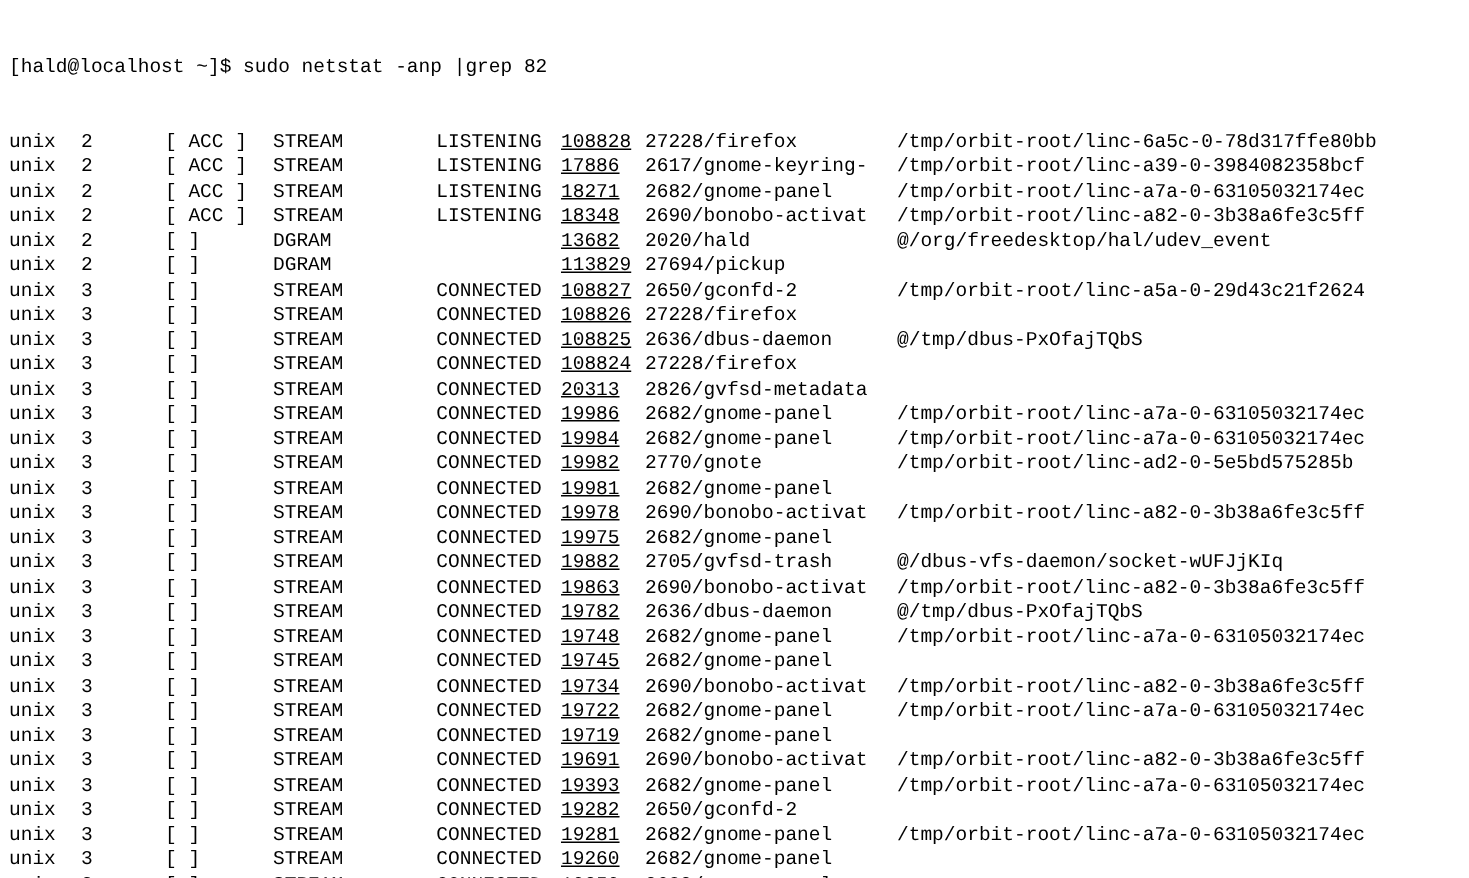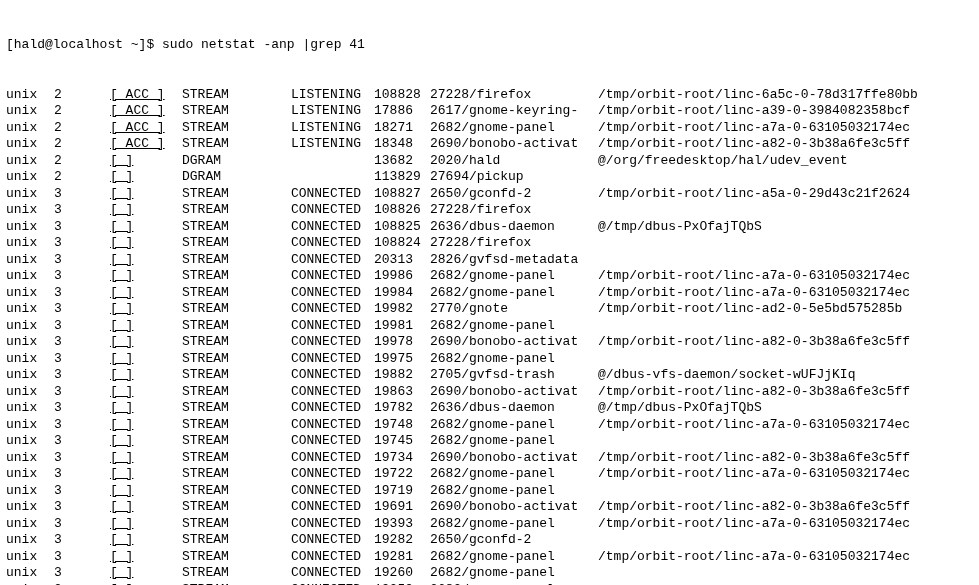--- a/index.html
+++ b/index.html
@@ -11,26 +11,26 @@
     color:#000;
     width:979px;
   }
   .term {
     padding:4px 6px;
     white-space:pre;
   }
   .row span { display:inline-block; }
   .c-proto { width:48px; }
   .c-refcnt{ width:56px; }
-  .c-flags { width:72px;text-decoration:underline; }
+  .c-flags { width:72px; }
   .c-type  { width:96px; }
   .c-state { width:96px;text-align:center; }
-  .c-inode { width:56px; }
+  .c-inode { width:56px;text-decoration:underline; }
   .c-prog  { width:168px; }
   .c-path  { }
 </style>
 </head>
 <body>
 
 <div class="term">
-  <div class="row"><span>[hald@localhost ~]$ </span><span>sudo netstat -anp |grep 41</span></div>
+  <div class="row"><span>[hald@localhost ~]$ </span><span>sudo netstat -anp |grep 82</span></div>
   <div id="rows"><div class="row"><span class="c-proto">unix</span><span class="c-refcnt">2</span><span class="c-flags">[ ACC ]</span><span class="c-type">STREAM</span><span class="c-state">LISTENING</span><span class="c-inode">108828</span><span class="c-prog">27228/firefox</span><span class="c-path">/tmp/orbit-root/linc-6a5c-0-78d317ffe80bb</span></div><div class="row"><span class="c-proto">unix</span><span class="c-refcnt">2</span><span class="c-flags">[ ACC ]</span><span class="c-type">STREAM</span><span class="c-state">LISTENING</span><span class="c-inode">17886</span><span class="c-prog">2617/gnome-keyring-</span><span class="c-path">/tmp/orbit-root/linc-a39-0-3984082358bcf</span></div><div class="row"><span class="c-proto">unix</span><span class="c-refcnt">2</span><span class="c-flags">[ ACC ]</span><span class="c-type">STREAM</span><span class="c-state">LISTENING</span><span class="c-inode">18271</span><span class="c-prog">2682/gnome-panel</span><span class="c-path">/tmp/orbit-root/linc-a7a-0-63105032174ec</span></div><div class="row"><span class="c-proto">unix</span><span class="c-refcnt">2</span><span class="c-flags">[ ACC ]</span><span class="c-type">STREAM</span><span class="c-state">LISTENING</span><span class="c-inode">18348</span><span class="c-prog">2690/bonobo-activat</span><span class="c-path">/tmp/orbit-root/linc-a82-0-3b38a6fe3c5ff</span></div><div class="row"><span class="c-proto">unix</span><span class="c-refcnt">2</span><span class="c-flags">[ ]</span><span class="c-type">DGRAM</span><span class="c-state"></span><span class="c-inode">13682</span><span class="c-prog">2020/hald</span><span class="c-path">@/org/freedesktop/hal/udev_event</span></div><div class="row"><span class="c-proto">unix</span><span class="c-refcnt">2</span><span class="c-flags">[ ]</span><span class="c-type">DGRAM</span><span class="c-state"></span><span class="c-inode">113829</span><span class="c-prog">27694/pickup</span><span class="c-path"></span></div><div class="row"><span class="c-proto">unix</span><span class="c-refcnt">3</span><span class="c-flags">[ ]</span><span class="c-type">STREAM</span><span class="c-state">CONNECTED</span><span class="c-inode">108827</span><span class="c-prog">2650/gconfd-2</span><span class="c-path">/tmp/orbit-root/linc-a5a-0-29d43c21f2624</span></div><div class="row"><span class="c-proto">unix</span><span class="c-refcnt">3</span><span class="c-flags">[ ]</span><span class="c-type">STREAM</span><span class="c-state">CONNECTED</span><span class="c-inode">108826</span><span class="c-prog">27228/firefox</span><span class="c-path"></span></div><div class="row"><span class="c-proto">unix</span><span class="c-refcnt">3</span><span class="c-flags">[ ]</span><span class="c-type">STREAM</span><span class="c-state">CONNECTED</span><span class="c-inode">108825</span><span class="c-prog">2636/dbus-daemon</span><span class="c-path">@/tmp/dbus-PxOfajTQbS</span></div><div class="row"><span class="c-proto">unix</span><span class="c-refcnt">3</span><span class="c-flags">[ ]</span><span class="c-type">STREAM</span><span class="c-state">CONNECTED</span><span class="c-inode">108824</span><span class="c-prog">27228/firefox</span><span class="c-path"></span></div><div class="row"><span class="c-proto">unix</span><span class="c-refcnt">3</span><span class="c-flags">[ ]</span><span class="c-type">STREAM</span><span class="c-state">CONNECTED</span><span class="c-inode">20313</span><span class="c-prog">2826/gvfsd-metadata</span><span class="c-path"></span></div><div class="row"><span class="c-proto">unix</span><span class="c-refcnt">3</span><span class="c-flags">[ ]</span><span class="c-type">STREAM</span><span class="c-state">CONNECTED</span><span class="c-inode">19986</span><span class="c-prog">2682/gnome-panel</span><span class="c-path">/tmp/orbit-root/linc-a7a-0-63105032174ec</span></div><div class="row"><span class="c-proto">unix</span><span class="c-refcnt">3</span><span class="c-flags">[ ]</span><span class="c-type">STREAM</span><span class="c-state">CONNECTED</span><span class="c-inode">19984</span><span class="c-prog">2682/gnome-panel</span><span class="c-path">/tmp/orbit-root/linc-a7a-0-63105032174ec</span></div><div class="row"><span class="c-proto">unix</span><span class="c-refcnt">3</span><span class="c-flags">[ ]</span><span class="c-type">STREAM</span><span class="c-state">CONNECTED</span><span class="c-inode">19982</span><span class="c-prog">2770/gnote</span><span class="c-path">/tmp/orbit-root/linc-ad2-0-5e5bd575285b</span></div><div class="row"><span class="c-proto">unix</span><span class="c-refcnt">3</span><span class="c-flags">[ ]</span><span class="c-type">STREAM</span><span class="c-state">CONNECTED</span><span class="c-inode">19981</span><span class="c-prog">2682/gnome-panel</span><span class="c-path"></span></div><div class="row"><span class="c-proto">unix</span><span class="c-refcnt">3</span><span class="c-flags">[ ]</span><span class="c-type">STREAM</span><span class="c-state">CONNECTED</span><span class="c-inode">19978</span><span class="c-prog">2690/bonobo-activat</span><span class="c-path">/tmp/orbit-root/linc-a82-0-3b38a6fe3c5ff</span></div><div class="row"><span class="c-proto">unix</span><span class="c-refcnt">3</span><span class="c-flags">[ ]</span><span class="c-type">STREAM</span><span class="c-state">CONNECTED</span><span class="c-inode">19975</span><span class="c-prog">2682/gnome-panel</span><span class="c-path"></span></div><div class="row"><span class="c-proto">unix</span><span class="c-refcnt">3</span><span class="c-flags">[ ]</span><span class="c-type">STREAM</span><span class="c-state">CONNECTED</span><span class="c-inode">19882</span><span class="c-prog">2705/gvfsd-trash</span><span class="c-path">@/dbus-vfs-daemon/socket-wUFJjKIq</span></div><div class="row"><span class="c-proto">unix</span><span class="c-refcnt">3</span><span class="c-flags">[ ]</span><span class="c-type">STREAM</span><span class="c-state">CONNECTED</span><span class="c-inode">19863</span><span class="c-prog">2690/bonobo-activat</span><span class="c-path">/tmp/orbit-root/linc-a82-0-3b38a6fe3c5ff</span></div><div class="row"><span class="c-proto">unix</span><span class="c-refcnt">3</span><span class="c-flags">[ ]</span><span class="c-type">STREAM</span><span class="c-state">CONNECTED</span><span class="c-inode">19782</span><span class="c-prog">2636/dbus-daemon</span><span class="c-path">@/tmp/dbus-PxOfajTQbS</span></div><div class="row"><span class="c-proto">unix</span><span class="c-refcnt">3</span><span class="c-flags">[ ]</span><span class="c-type">STREAM</span><span class="c-state">CONNECTED</span><span class="c-inode">19748</span><span class="c-prog">2682/gnome-panel</span><span class="c-path">/tmp/orbit-root/linc-a7a-0-63105032174ec</span></div><div class="row"><span class="c-proto">unix</span><span class="c-refcnt">3</span><span class="c-flags">[ ]</span><span class="c-type">STREAM</span><span class="c-state">CONNECTED</span><span class="c-inode">19745</span><span class="c-prog">2682/gnome-panel</span><span class="c-path"></span></div><div class="row"><span class="c-proto">unix</span><span class="c-refcnt">3</span><span class="c-flags">[ ]</span><span class="c-type">STREAM</span><span class="c-state">CONNECTED</span><span class="c-inode">19734</span><span class="c-prog">2690/bonobo-activat</span><span class="c-path">/tmp/orbit-root/linc-a82-0-3b38a6fe3c5ff</span></div><div class="row"><span class="c-proto">unix</span><span class="c-refcnt">3</span><span class="c-flags">[ ]</span><span class="c-type">STREAM</span><span class="c-state">CONNECTED</span><span class="c-inode">19722</span><span class="c-prog">2682/gnome-panel</span><span class="c-path">/tmp/orbit-root/linc-a7a-0-63105032174ec</span></div><div class="row"><span class="c-proto">unix</span><span class="c-refcnt">3</span><span class="c-flags">[ ]</span><span class="c-type">STREAM</span><span class="c-state">CONNECTED</span><span class="c-inode">19719</span><span class="c-prog">2682/gnome-panel</span><span class="c-path"></span></div><div class="row"><span class="c-proto">unix</span><span class="c-refcnt">3</span><span class="c-flags">[ ]</span><span class="c-type">STREAM</span><span class="c-state">CONNECTED</span><span class="c-inode">19691</span><span class="c-prog">2690/bonobo-activat</span><span class="c-path">/tmp/orbit-root/linc-a82-0-3b38a6fe3c5ff</span></div><div class="row"><span class="c-proto">unix</span><span class="c-refcnt">3</span><span class="c-flags">[ ]</span><span class="c-type">STREAM</span><span class="c-state">CONNECTED</span><span class="c-inode">19393</span><span class="c-prog">2682/gnome-panel</span><span class="c-path">/tmp/orbit-root/linc-a7a-0-63105032174ec</span></div><div class="row"><span class="c-proto">unix</span><span class="c-refcnt">3</span><span class="c-flags">[ ]</span><span class="c-type">STREAM</span><span class="c-state">CONNECTED</span><span class="c-inode">19282</span><span class="c-prog">2650/gconfd-2</span><span class="c-path"></span></div><div class="row"><span class="c-proto">unix</span><span class="c-refcnt">3</span><span class="c-flags">[ ]</span><span class="c-type">STREAM</span><span class="c-state">CONNECTED</span><span class="c-inode">19281</span><span class="c-prog">2682/gnome-panel</span><span class="c-path">/tmp/orbit-root/linc-a7a-0-63105032174ec</span></div><div class="row"><span class="c-proto">unix</span><span class="c-refcnt">3</span><span class="c-flags">[ ]</span><span class="c-type">STREAM</span><span class="c-state">CONNECTED</span><span class="c-inode">19260</span><span class="c-prog">2682/gnome-panel</span><span class="c-path"></span></div><div class="row"><span class="c-proto">unix</span><span class="c-refcnt">3</span><span class="c-flags">[ ]</span><span class="c-type">STREAM</span><span class="c-state">CONNECTED</span><span class="c-inode">19259</span><span class="c-prog">2682/gnome-panel</span><span class="c-path"></span></div></div>
 </div>
 
 </body></html>

